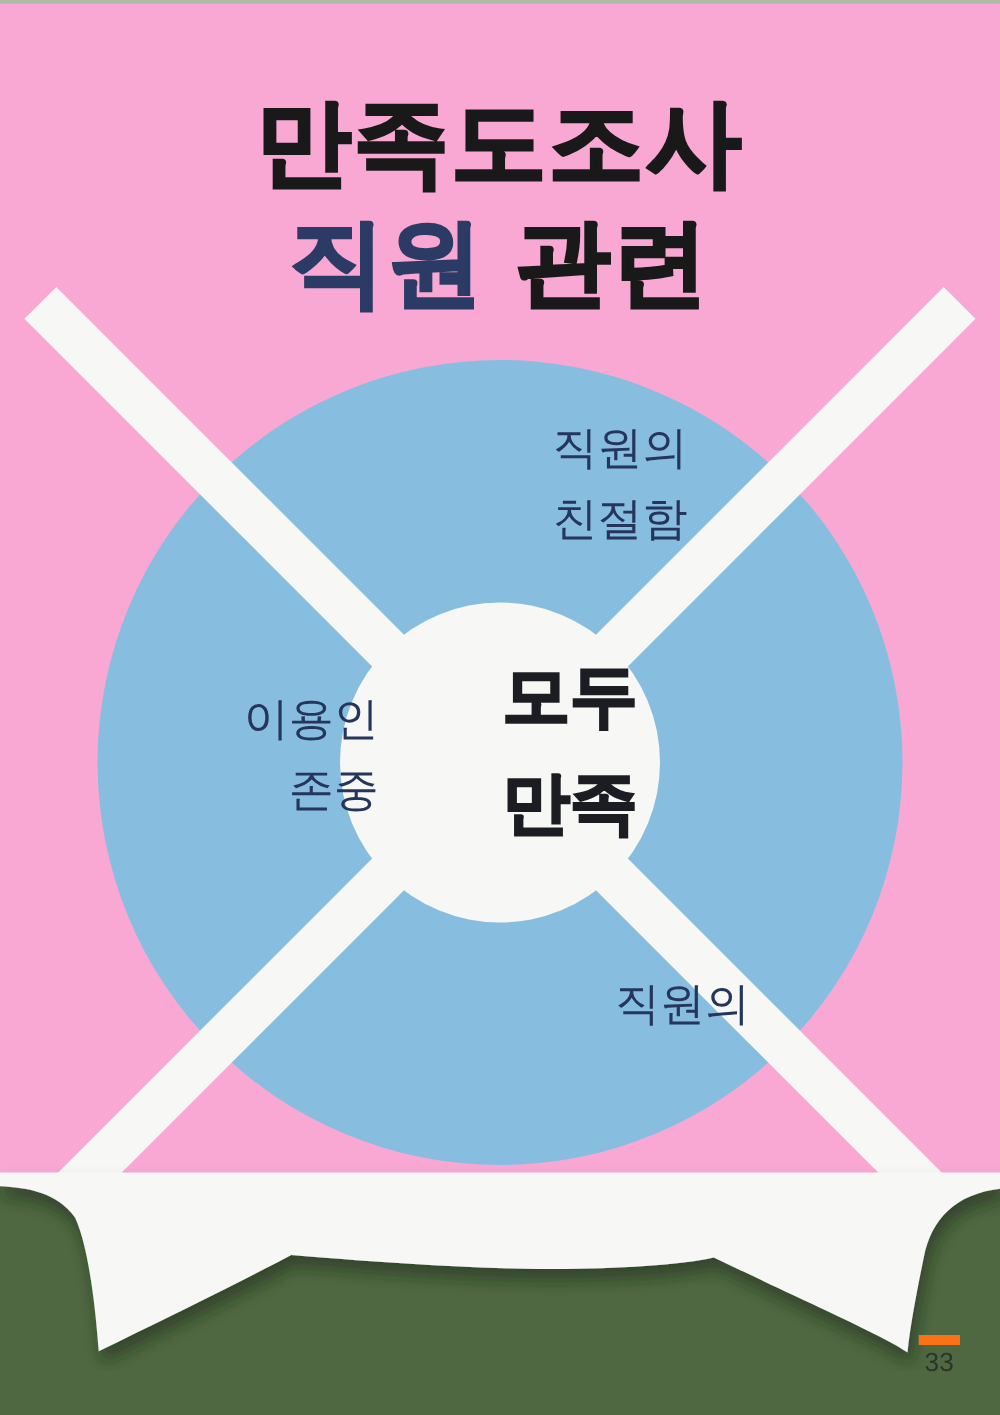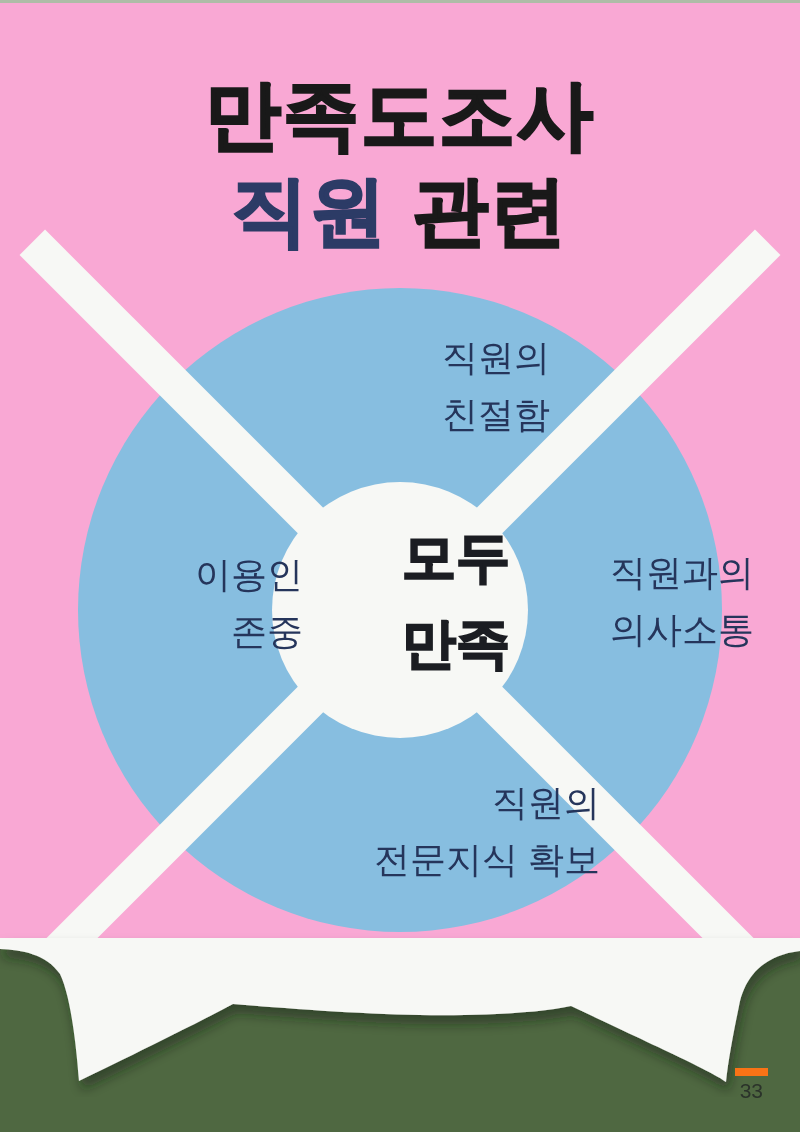--- a/index.html
+++ b/index.html
@@ -128,27 +128,22 @@
   </div>
 
   <div class="q-label q-top">
     <div>직원의</div>
     <div>친절함</div>
   </div>
   <div class="q-label q-left">
     <div>이용인</div>
     <div>존중</div>
   </div>
-  <div class="q-label q-right">
-    <div>직원과의</div>
-    <div>의사소통</div>
-  </div>
   <div class="q-label q-bottom">
     <div>직원의</div>
-    <div>전문지식 확보</div>
   </div>
 
   <div class="center-label">
     <div>모두</div>
     <div>만족</div>
   </div>
 
   <div class="page-number">
     <span>33</span>
   </div>

